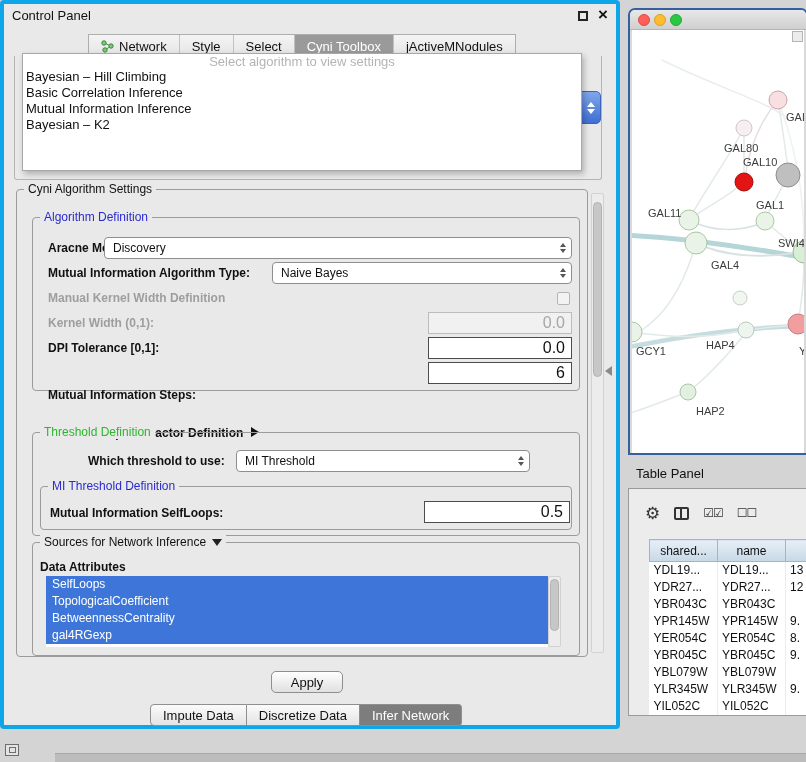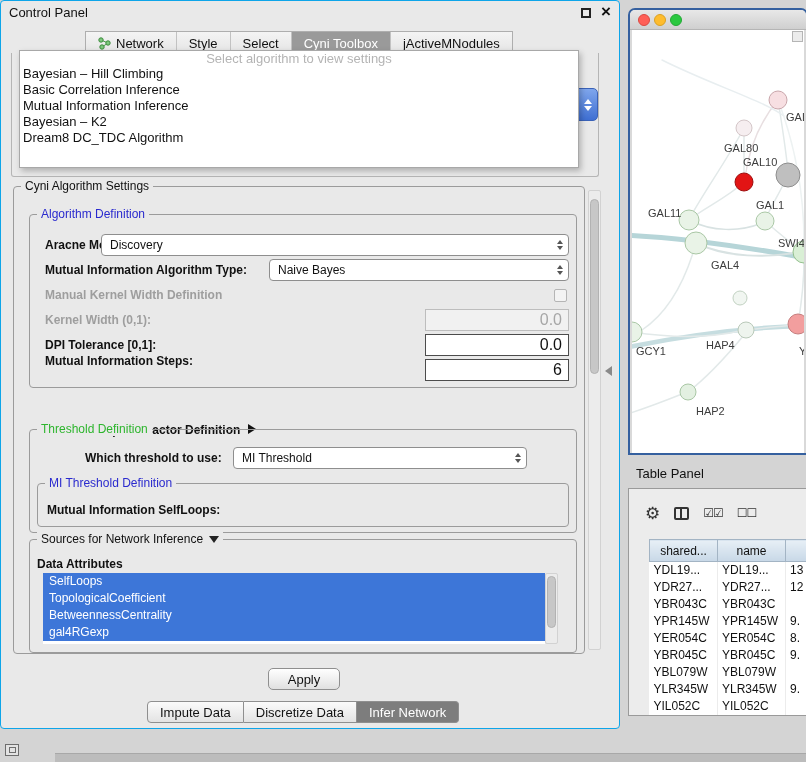--- a/index.html
+++ b/index.html
@@ -1,20 +1,20 @@
 <!DOCTYPE html>
 <html><head>
 <meta charset="utf-8">
 <style>
   * { box-sizing: border-box; margin:0; padding:0; }
   html,body { width:806px; height:762px; overflow:hidden; }
   body { background:#d4d4d4; font-family:"Liberation Sans", sans-serif; font-size:12px; color:#111; position:relative; }
 
   
-  .win-cp { position:absolute; left:0; top:8; width:620px; height:729px; background:#e9e9e9; border:1px solid #0ea5e9; border-radius:4px; }
+  .win-cp { position:absolute; left:0; top:8; width:620px; height:729px; background:#e9e9e9; border:4px solid #0ea5e9; border-radius:4px; }
   .cp-title { position:absolute; left:8px; top:4px; font-size:13px; color:#111; }
   .cp-min { position:absolute; right:28px; top:7px; width:10px; height:10px; border:2px solid #222; }
   .cp-close { position:absolute; right:8px; top:1px; font-size:17px; font-weight:900; color:#111; }
 
   .tabbar { position:absolute; left:84px; top:30px; height:24px; display:flex; border:1px solid #aeaeae; background:#ececec; }
   .tab { padding:0 12px; display:flex; align-items:center; gap:5px; font-size:13px; border-right:1px solid #c2c2c2; color:#111; background:linear-gradient(#f4f4f4,#e4e4e4); }
   .tab:last-child { border-right:none; }
   .tab.active { background:#9a9a9a; color:#fff; }
 
   
@@ -131,21 +131,20 @@
     <span class="tri-up-w"></span>
     <span class="tri-dn-w"></span>
   </div>
 
   <div class="popup">
     <div class="popup-ph">Select algorithm to view settings</div>
     <div class="popup-item">Bayesian – Hill Climbing</div>
     <div class="popup-item">Basic Correlation Inference</div>
     <div class="popup-item">Mutual Information Inference</div>
     <div class="popup-item">Bayesian – K2</div>
-    <div class="popup-item">Dream8 DC_TDC Algorithm</div>
   </div>
 
   <div class="gbox" style="left:12px; top:185px; width:572px; height:468px;"></div>
   <div class="gtitle" style="left:20px; top:178px;">Cyni Algorithm Settings</div>
 
   <div class="gbox" style="left:28px; top:213px; width:548px; height:174px;"></div>
   <div class="gtitle blue" style="left:36px; top:206px;">Algorithm Definition</div>
 
   <div class="lbl" style="left:44px; top:237px;">Aracne Mode:</div>
   <div class="combo" style="left:100px; top:233px; width:468px;">
@@ -167,21 +166,21 @@
 
   <div class="lbl dis" style="left:44px; top:287px;">Manual Kernel Width Definition</div>
   <div class="chk" style="left:553px; top:288px;"></div>
 
   <div class="lbl dis" style="left:44px; top:312px;">Kernel Width (0,1):</div>
   <div class="field dis" style="left:424px; top:308px; width:144px;">0.0</div>
 
   <div class="lbl" style="left:44px; top:337px;">DPI Tolerance [0,1]:</div>
   <div class="field" style="left:424px; top:333px; width:144px;">0.0</div>
 
-  <div class="lbl" style="left:44px; top:353px;">Mutual Information Steps:</div>
+  <div class="lbl" style="left:44px; top:384px;">Mutual Information Steps:</div>
   <div class="field" style="left:424px; top:358px; width:144px;">6</div>
 
   <div class="lbl" style="left:38px; top:394px;margin-top:28px;">
     <span>Hub/Transcription Factor Definition</span><span class="tri-right"></span>
   </div>
 
   <div class="gbox" style="left:28px; top:428px; width:548px; height:104px;"></div>
   <div class="gtitle green" style="left:36px; top:421px;">Threshold Definition</div>
 
   <div class="lbl" style="left:84px; top:450px;">Which threshold to use:</div>
@@ -189,20 +188,21 @@
     <span>MI Threshold</span>
     <span class="arrows">
         <span class="tri-up"></span>
         <span class="tri-dn"></span>
       </span>
   </div>
 
   <div class="gbox" style="left:36px; top:482px; width:532px; height:44px;"></div>
   <div class="gtitle blue" style="left:44px; top:475px;text-align:center;">MI Threshold Definition</div>
   <div class="lbl" style="left:46px; top:502px;">Mutual Information SelfLoops:</div>
+  <div class="field" style="left:420px; top:497px; width:146px;">0.5</div>
 
   <div class="gbox" style="left:28px; top:538px; width:548px; height:114px;"></div>
   <div class="gtitle" style="left:36px; top:531px;">
     <span>Sources for Network Inference</span><span class="tri-down"></span>
   </div>
   <div class="lbl" style="left:36px; top:556px;">Data Attributes</div>
 
   <div class="attr-list">
     <div class="attr-item">SelfLoops</div>
     <div class="attr-item">TopologicalCoefficient</div>

